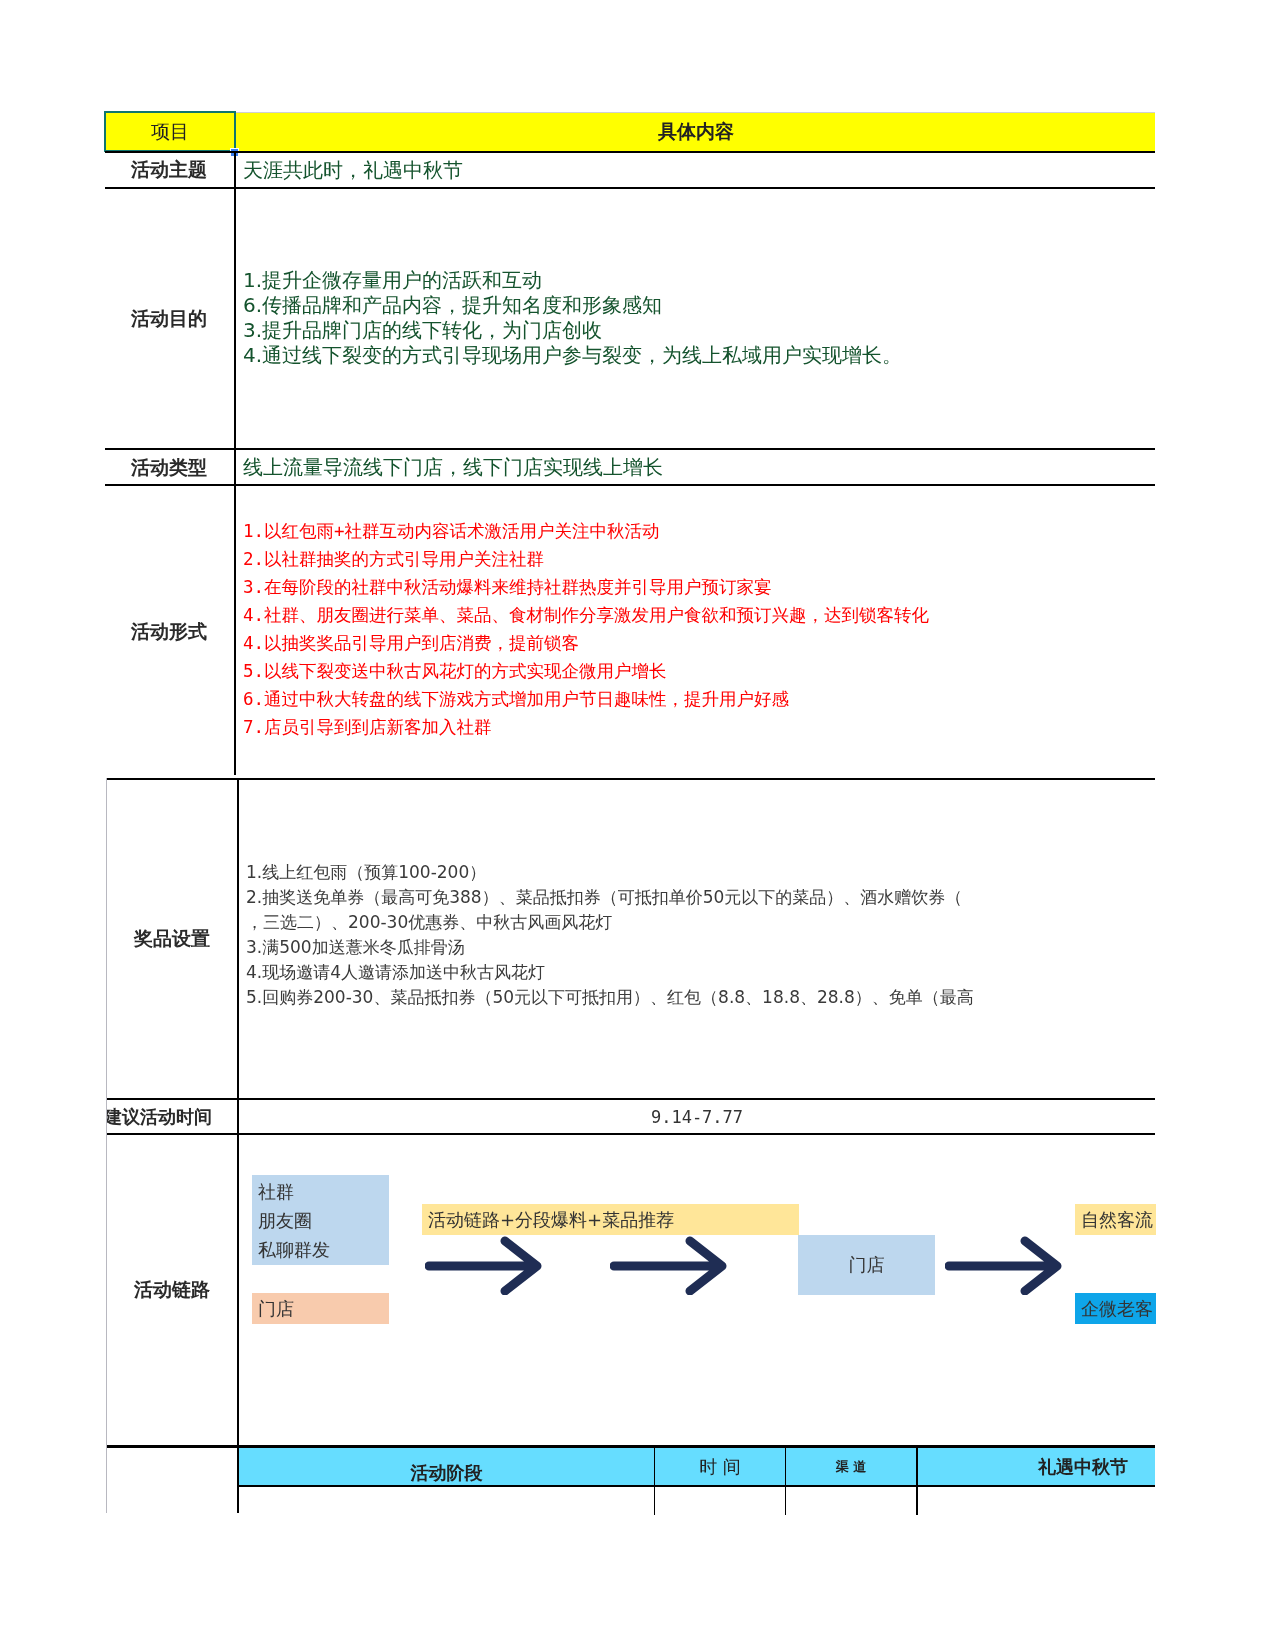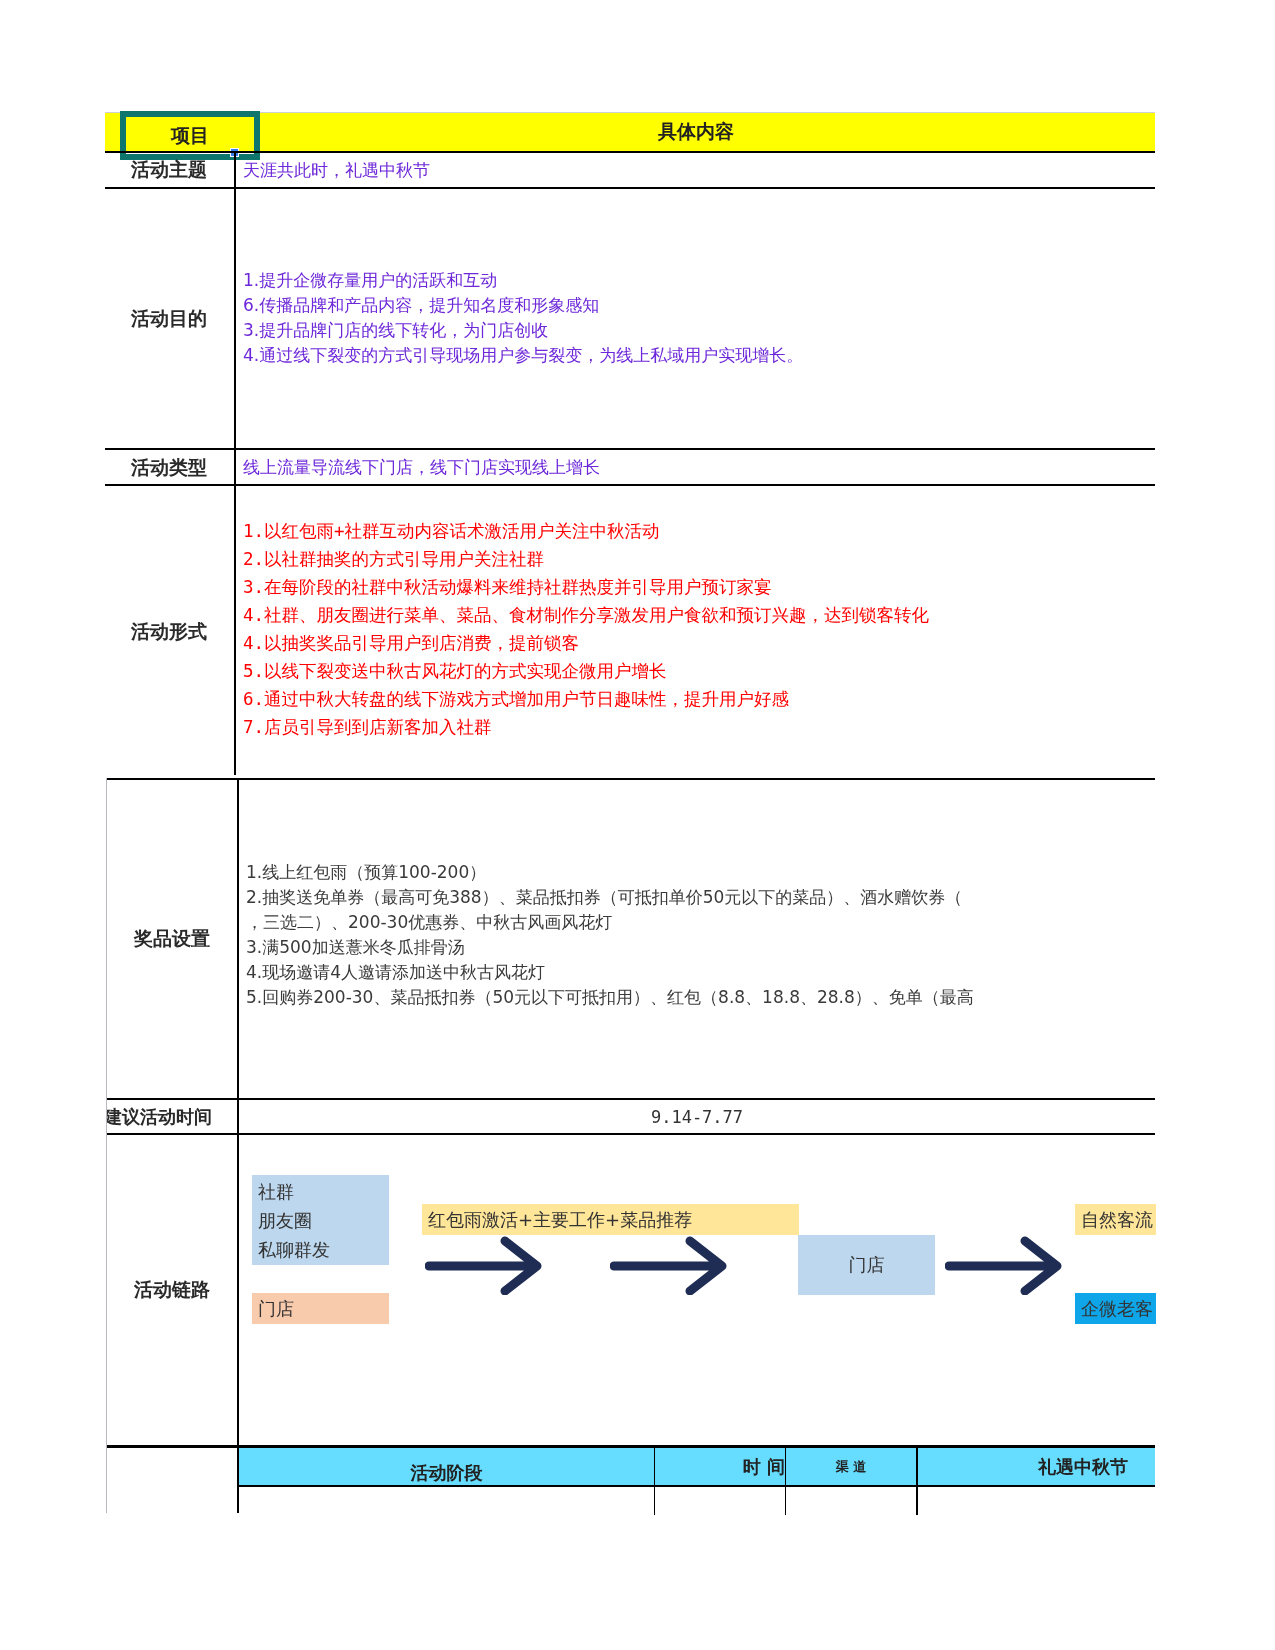--- a/index.html
+++ b/index.html
@@ -4,33 +4,33 @@
 <style>
   html, body { margin:0; padding:0; background:#ffffff; }
   body { width:1275px; height:1650px; position:relative; overflow:hidden;
          font-family:"DejaVu Sans","Liberation Sans",sans-serif; color:#222; }
   .abs { position:absolute; }
   .hline { position:absolute; background:#000; }
   .vline { position:absolute; background:#000; }
   .label { position:absolute; left:105px; width:128px; text-align:center;
            font-weight:bold; font-size:19px; color:#2a2a2a; display:flex;
            align-items:center; justify-content:center; white-space:nowrap; overflow:hidden; }
-  .cell-text { position:absolute; left:243px; font-size:17px; color:#6d28d9; white-space:nowrap; }
+  .cell-text { position:absolute; left:243px; font-size:20px; color:#14532d; white-space:nowrap; }
   .lines div { line-height:25px; white-space:nowrap; }
   .red { color:#ff0000; font-family:"DejaVu Sans Mono","Liberation Mono",monospace; font-size:17.5px; }
   .red div { line-height:28px; }
   .prize div { line-height:25px; font-size:17px; color:#3a3a3a; }
   .clip { overflow:hidden; }
   .box { position:absolute; font-size:18px; color:#333; display:flex; align-items:center; }
 </style>
 </head>
 <body>
 
 <div class="abs" style="left:105px; top:112px; width:1050px; height:39px; background:#ffff00; border-top:1px solid #d0d0d0;"></div>
-<div class="abs" style="left:120px; top:111px; width:128px; height:37px; border:6px solid #0f766e; display:flex; align-items:center; justify-content:center; font-weight:bold; font-size:19px;">
+<div class="abs" style="left:104px; top:111px; width:128px; height:37px; border:2px solid #0f766e; display:flex; align-items:center; justify-content:center; font-weight:normal; font-size:19px;">
   <span>项目</span>
 </div>
 <div class="abs" style="left:230px; top:148px; width:7px; height:7px; background:#3a7ff0; border:1px solid #fff;"></div>
 <div class="abs" style="left:237px; top:112px; width:918px; height:39px; display:flex; align-items:center; justify-content:center; font-weight:bold; font-size:19px;">
   <span>具体内容</span>
 </div>
 <div class="hline" style="left:105px; top:151px; width:1050px; height:2px;"></div>
 
 <div class="vline" style="left:234px; top:152px; width:2px; height:623px;"></div>
 
@@ -93,21 +93,21 @@
     <div style="line-height:29px;">社群</div>
     <div style="line-height:29px;">朋友圈</div>
     <div style="line-height:29px;">私聊群发</div>
   </div>
 
   <div class="box" style="left:12px; top:158px; width:137px; height:31px; background:#f8cbad; padding-left:6px; box-sizing:border-box;">
     <span>门店</span>
   </div>
 
   <div class="box" style="left:182px; top:69px; width:377px; height:31px; background:#ffe699; padding-left:6px; box-sizing:border-box;">
-    <span>红包雨激活+主要工作+菜品推荐</span>
+    <span>活动链路+分段爆料+菜品推荐</span>
   </div>
 
 
   <svg class="abs" style="left:185px; top:100px;" width="125" height="60" viewBox="0 0 125 60">
     <path d="M4 31 L110 31 M80 6 L112 31 L80 56" fill="none" stroke="#1f2d54" stroke-width="9" stroke-linecap="round" stroke-linejoin="round"></path>
   </svg>
   <svg class="abs" style="left:370px; top:100px;" width="125" height="60" viewBox="0 0 125 60">
     <path d="M4 31 L110 31 M80 6 L112 31 L80 56" fill="none" stroke="#1f2d54" stroke-width="9" stroke-linecap="round" stroke-linejoin="round"></path>
   </svg>
 
@@ -124,21 +124,21 @@
   <div class="box" style="left:835px; top:158px; width:120px; height:31px; background:#0ea5e9; padding-left:6px; box-sizing:border-box; white-space:nowrap;">
     <span>企微老客</span>
   </div>
 </div>
 <div class="hline" style="left:107px; top:1445px; width:1048px; height:3px;"></div>
 
 <div class="abs" style="left:239px; top:1448px; width:916px; height:37px; background:#66ddff;"></div>
 <div class="abs" style="left:239px; top:1448px; width:415px; height:37px; display:flex; align-items:flex-end; justify-content:center; font-weight:bold; font-size:18px;">
   <span>活动阶段</span>
 </div>
-<div class="abs" style="left:655px; top:1448px; width:130px; height:37px; display:flex; align-items:center; justify-content:flex-end; font-weight:bold; font-size:18px; white-space:pre;">
+<div class="abs" style="left:655px; top:1448px; width:130px; height:37px; display:flex; align-items:center; justify-content:center; font-weight:normal; font-size:18px; white-space:pre;">
   <span>时 间</span>
 </div>
 <div class="abs" style="left:786px; top:1448px; width:130px; height:37px; display:flex; align-items:center; justify-content:center; font-weight:bold; font-size:13px; white-space:pre;">
   <span>渠 道</span>
 </div>
 <div class="abs" style="left:918px; top:1448px; width:330px; height:37px; display:flex; align-items:center; justify-content:center; font-weight:bold; font-size:18px;">
   <span>礼遇中秋节</span>
 </div>
 <div class="abs clip" style="left:1155px; top:1440px; width:120px; height:80px; background:#fff;"></div>
 

